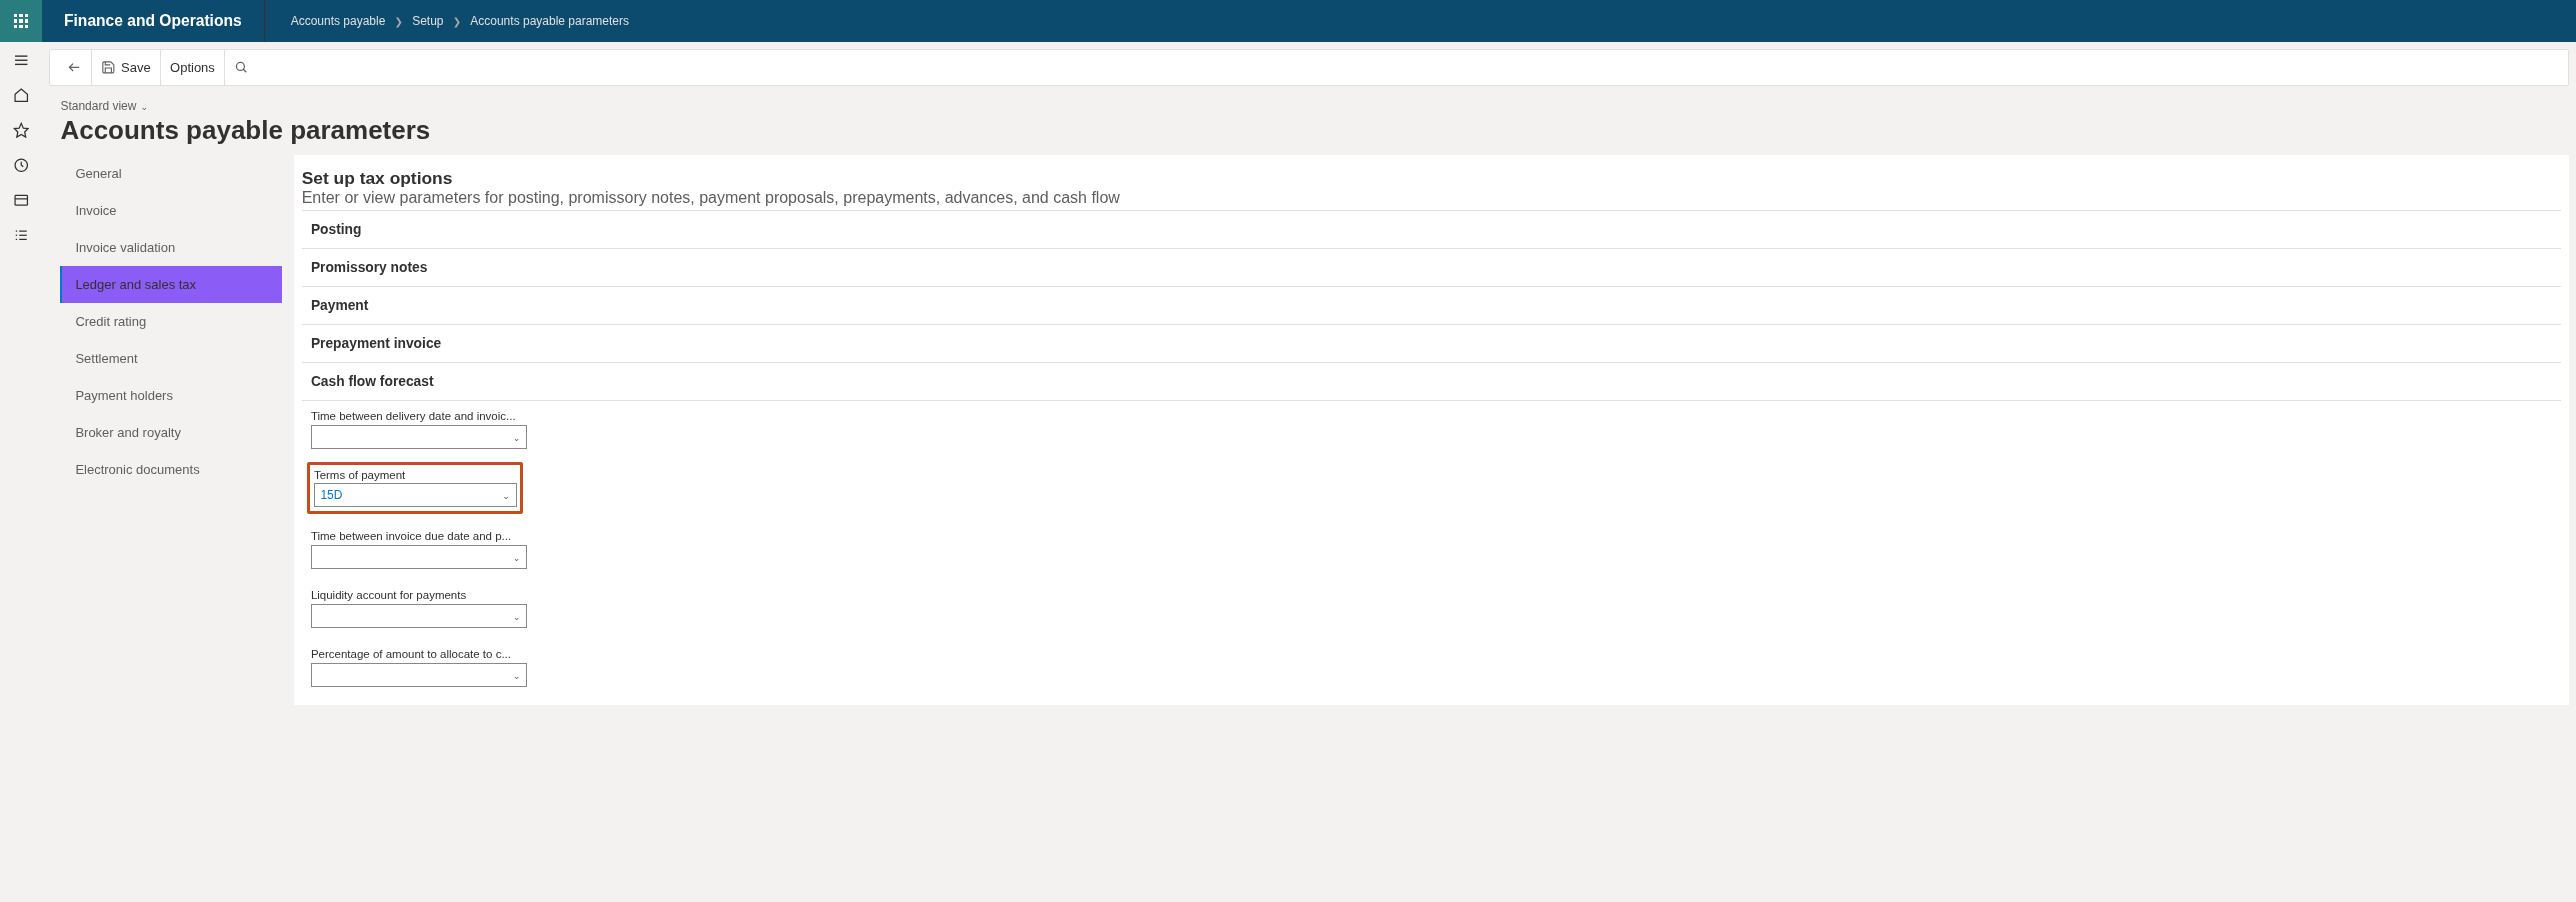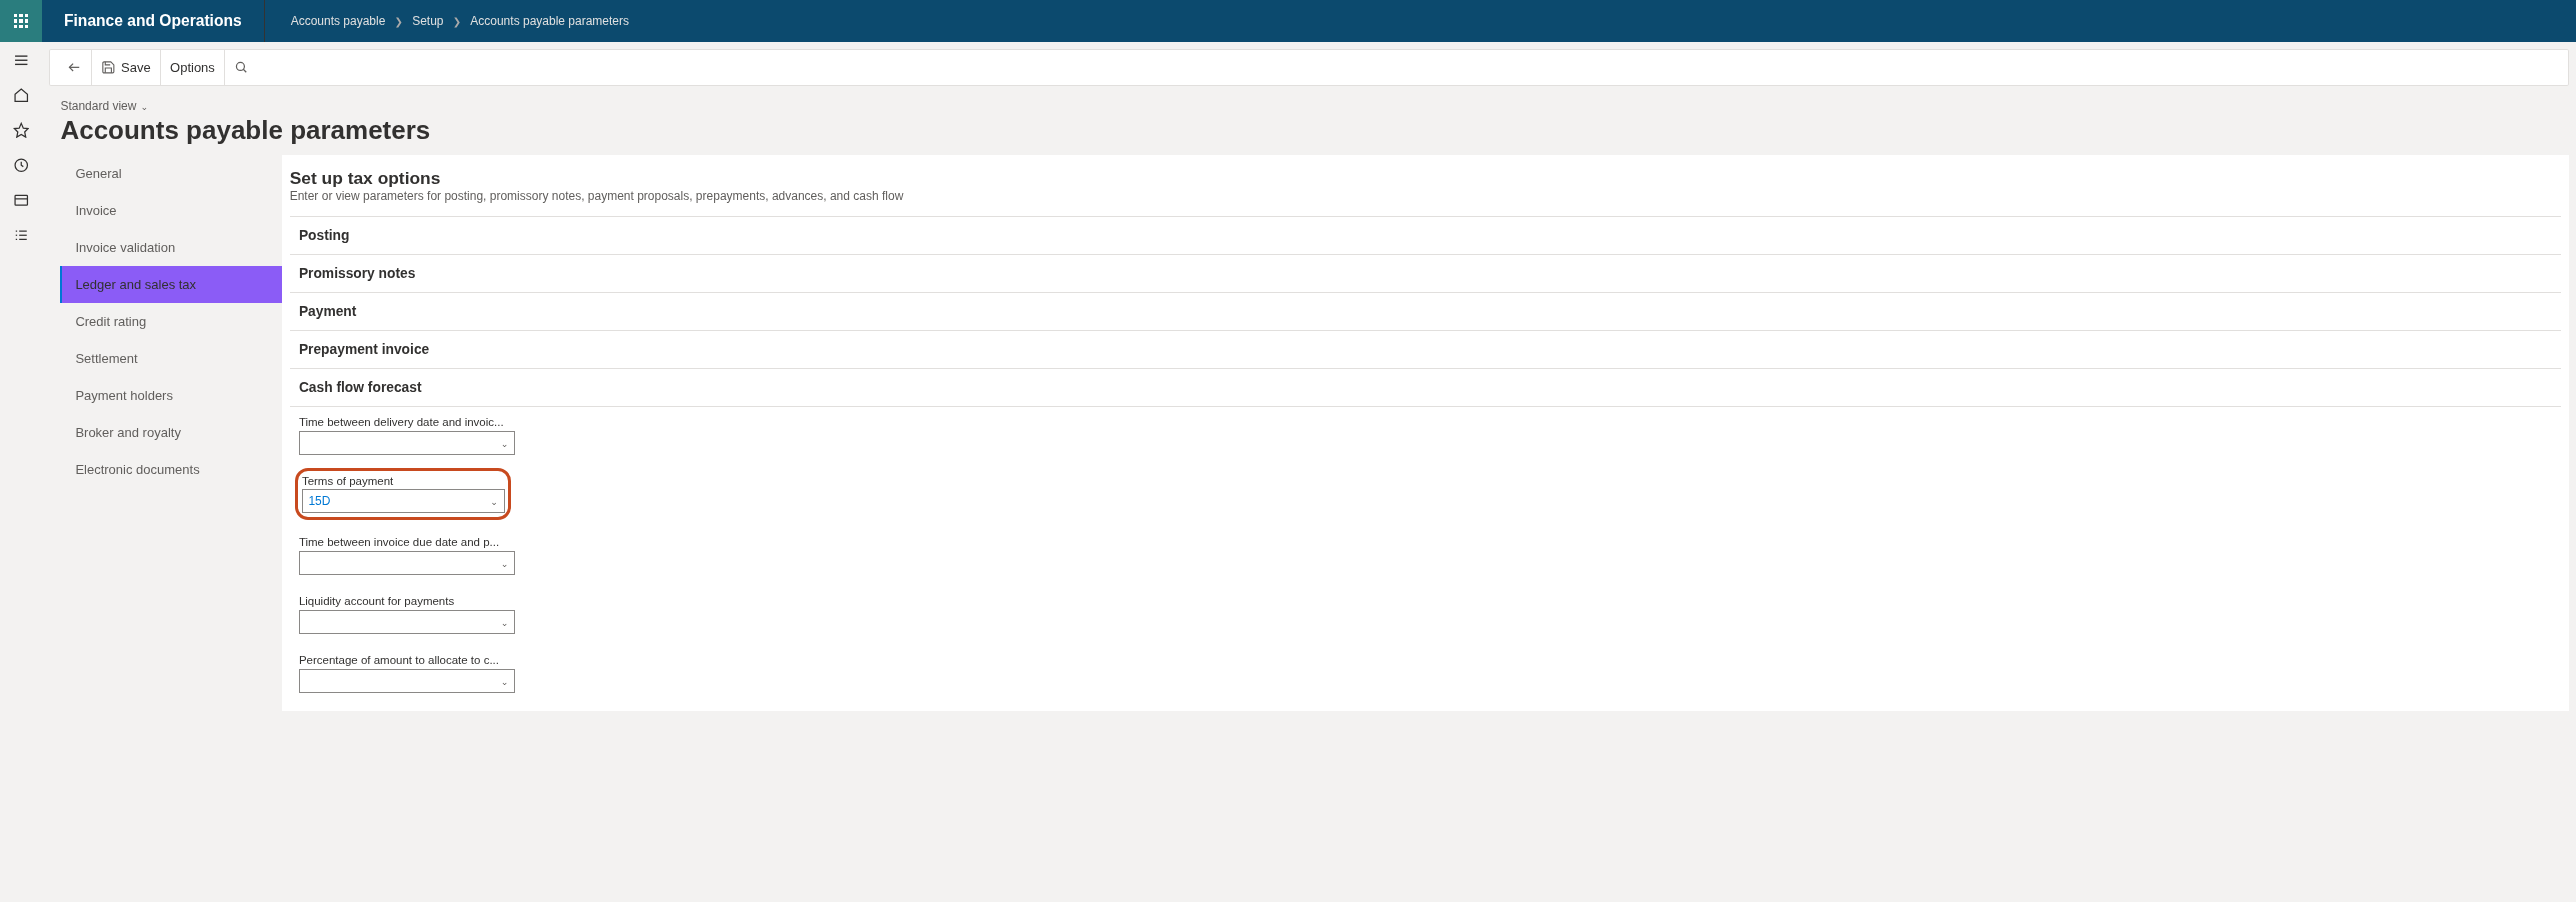--- a/index.html
+++ b/index.html
@@ -157,21 +157,21 @@
     .page-title {
       font-size: 26px;
       font-weight: 600;
       color: #323130;
     }
 
     
     .content {
       display: flex;
       padding: 0 7.3px 18.4px 18.4px;
-      gap: 0;
+      gap: 12px;
     }
     
     .nav-panel {
       width: 222px;
       flex-shrink: 0;
       background: #f3f2f1;
     }
     
     .nav-item {
       padding: 11px 13px;
@@ -195,23 +195,23 @@
       min-width: 0;
     }
     
     .section-title {
       font-size: 17.4px;
       font-weight: 600;
       color: #323130;
     }
     
     .section-description {
-      font-size: 12px;
+      font-size: 16px;
       color: #605e5c;
-      margin-bottom: 13px;
+      margin-bottom: 3px;
     }
 
     .collapsible-row {
       border-top: 0.9px solid #e1dfdd;
       padding: 11px 9.2px;
       font-size: 13.8px;
       font-weight: 600;
       color: #323130;
       cursor: pointer;
     }
@@ -259,21 +259,21 @@
       position: absolute;
       right: 5.5px;
       top: 50%;
       transform: translateY(-50%);
       font-size: 9.2px;
       color: #605e5c;
     }
 
     .form-field.highlighted {
       border: 3.7px solid #c84a1f;
-      border-radius: 13px;
+      border-radius: 2px;
       padding: 3.7px;
       margin: -7.3px 0 -3.7px -3.7px;
     }
     
     .form-field.highlighted .field-input {
       color: #0078d4;
     }
   </style>
 </head>
 <body>

